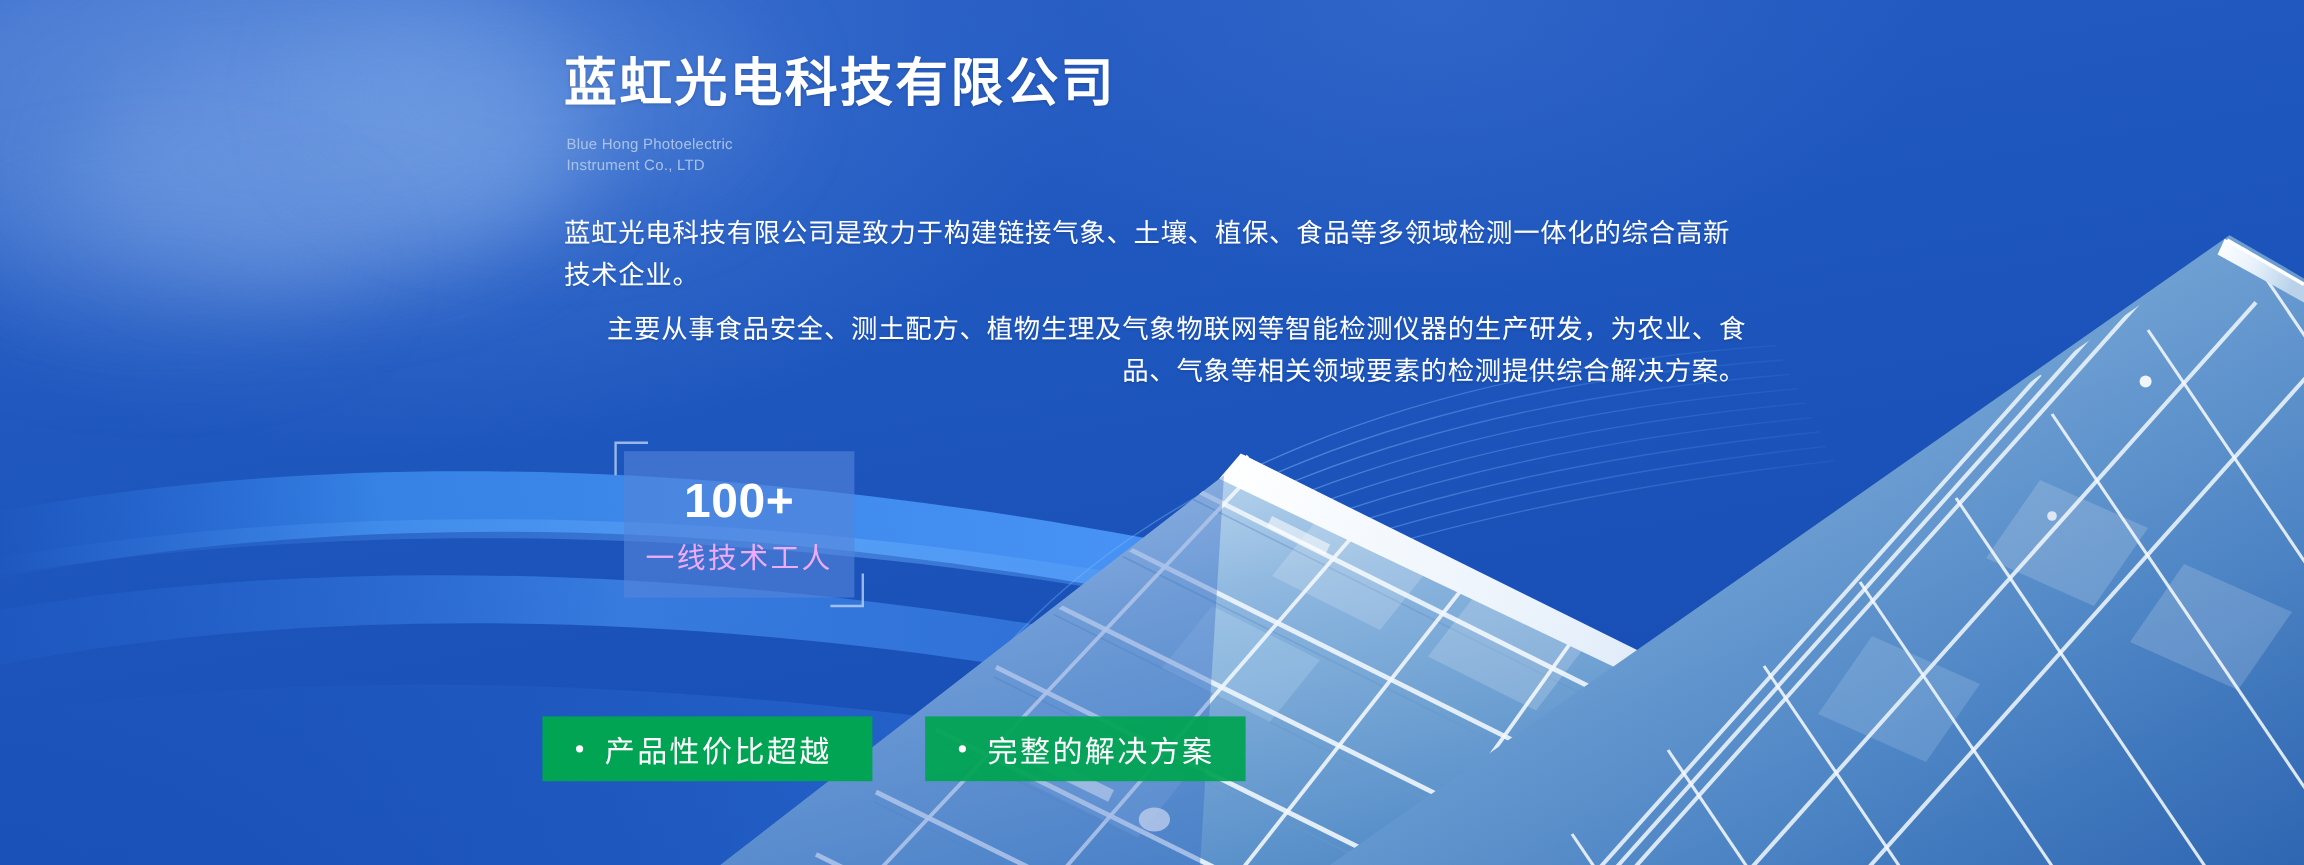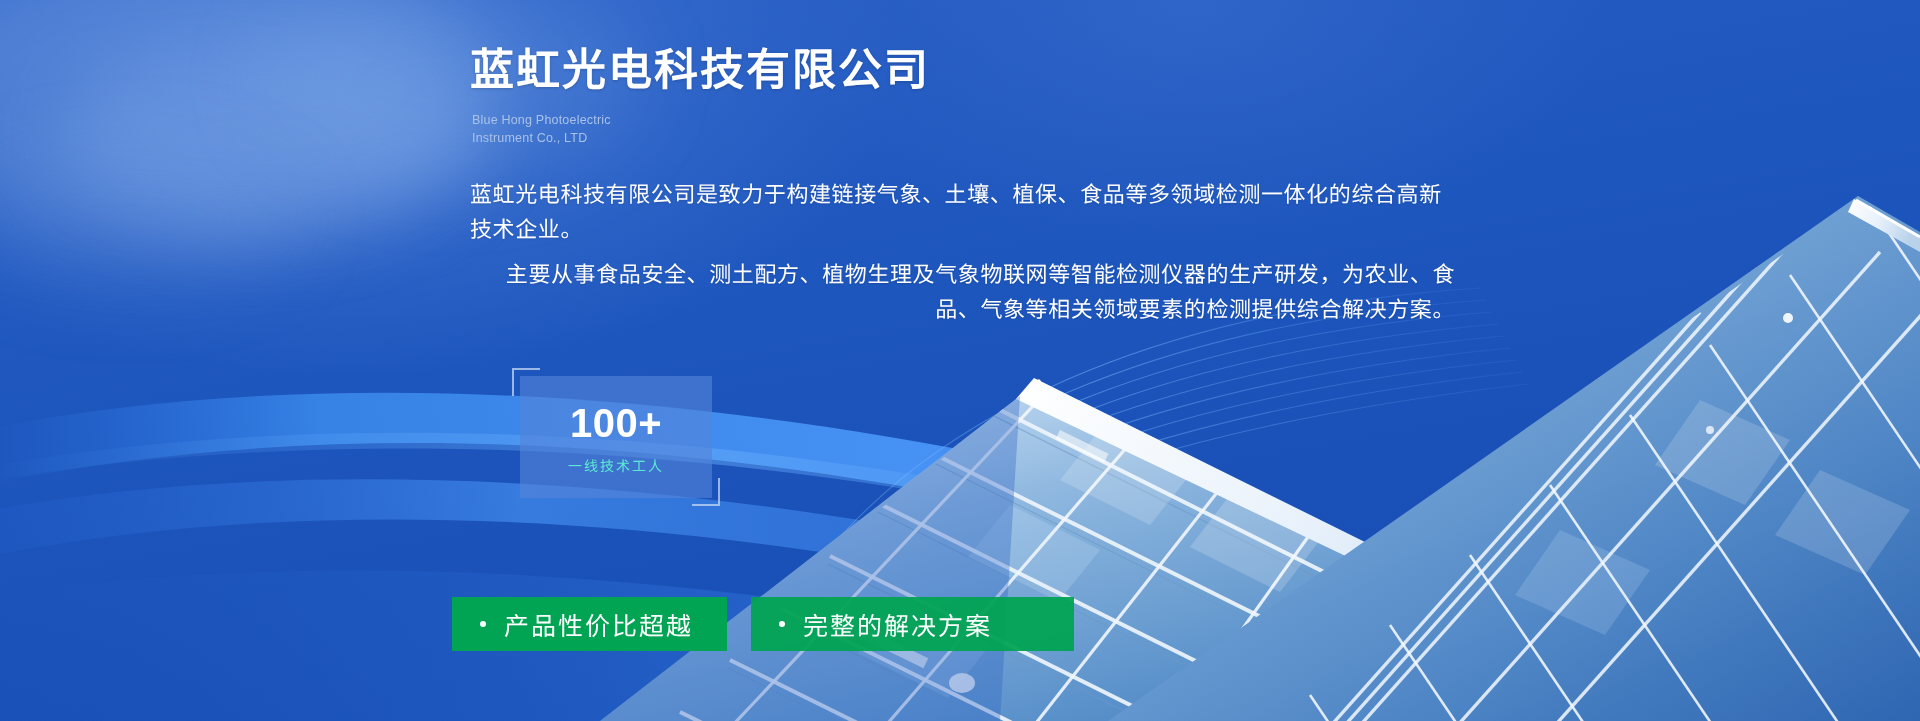--- a/index.html
+++ b/index.html
@@ -152,23 +152,23 @@
   }
   .stat-value {
     font-size: 40px;
     font-weight: 700;
     color: #ffffff;
     line-height: 1;
     letter-spacing: .5px;
   }
   .stat-label {
     margin-top: 16px;
-    font-size: 14px;
+    font-size: 24px;
     font-weight: 400;
-    color: #5eead4;
+    color: #f0abfc;
     letter-spacing: 2px;
     line-height: 1;
   }
 
   
   .tags {
     position: absolute;
     left: -18px; top: 597px;
     display: flex;
     align-items: center;
@@ -179,21 +179,21 @@
     align-items: center;
     height: 54px;
     padding: 0 34px 0 28px;
     background: #01a453;
     color: #ffffff;
     font-size: 25px;
     letter-spacing: 2px;
     white-space: nowrap;
   }
   .tag.tag-1 { background: #01a453; }
-  .tag.tag-2 { background: rgba(1,164,83,0.94); margin-left: 24px; padding-right: 82px; }
+  .tag.tag-2 { background: rgba(1,164,83,0.94); margin-left: 44px; padding-right: 26px; }
   .tag .dot {
     display: inline-block;
     width: 6px; height: 6px;
     border-radius: 50%;
     background: #ffffff;
     margin-right: 18px;
     flex: none;
   }
 </style>
 </head>

